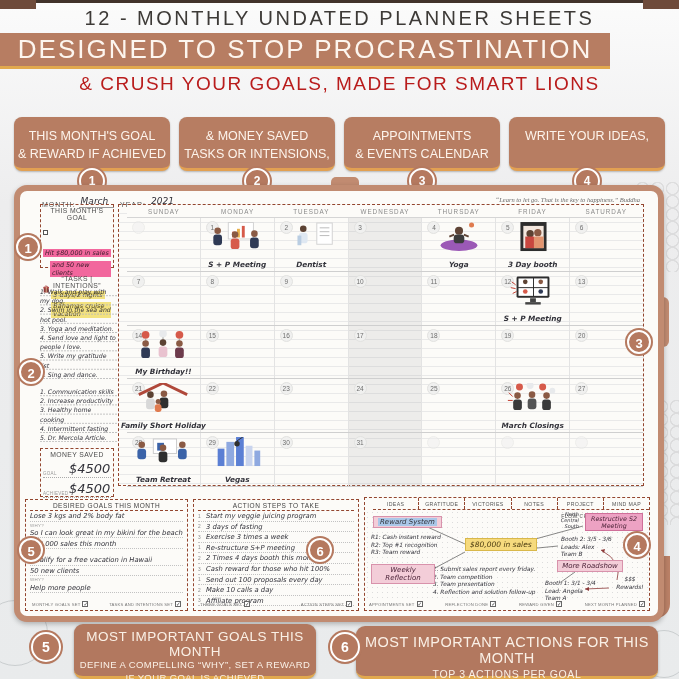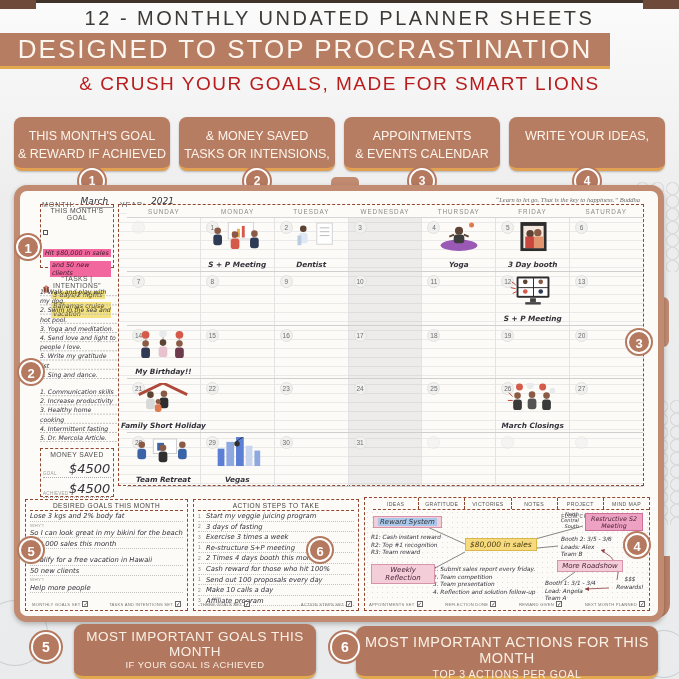--- a/index.html
+++ b/index.html
@@ -617,19 +617,20 @@
       <div class="nbadge pbadge abs" style="left: 607px; top: 139px;">3</div>
       <div class="nbadge pbadge abs" style="left: 605px; top: 342px;">4</div>
       <div class="nbadge pbadge abs" style="left: -1px; top: 347px;">5</div>
       <div class="nbadge pbadge abs" style="left: 288px; top: 347px;">6</div>
     </div>
 </div>
 
 <div class="abs nbadge co-badge" style="left:31px;top:632px;">5</div>
 <div class="abs callout" id="callout5">
   <div class="co-title5">MOST IMPORTANT GOALS THIS MONTH</div>
+  <div class="co-sub5">DEFINE A COMPELLING “WHY”, SET A REWARD</div>
   <div class="co-sub5">IF YOUR GOAL IS ACHIEVED</div>
 </div>
 <div class="abs nbadge co-badge" style="left:330px;top:632px;">6</div>
 <div class="abs callout" id="callout6">
   <div class="co-title6">MOST IMPORTANT ACTIONS FOR THIS MONTH</div>
   <div class="co-sub6">TOP 3 ACTIONS PER GOAL</div>
 </div>
 
 </body></html>

